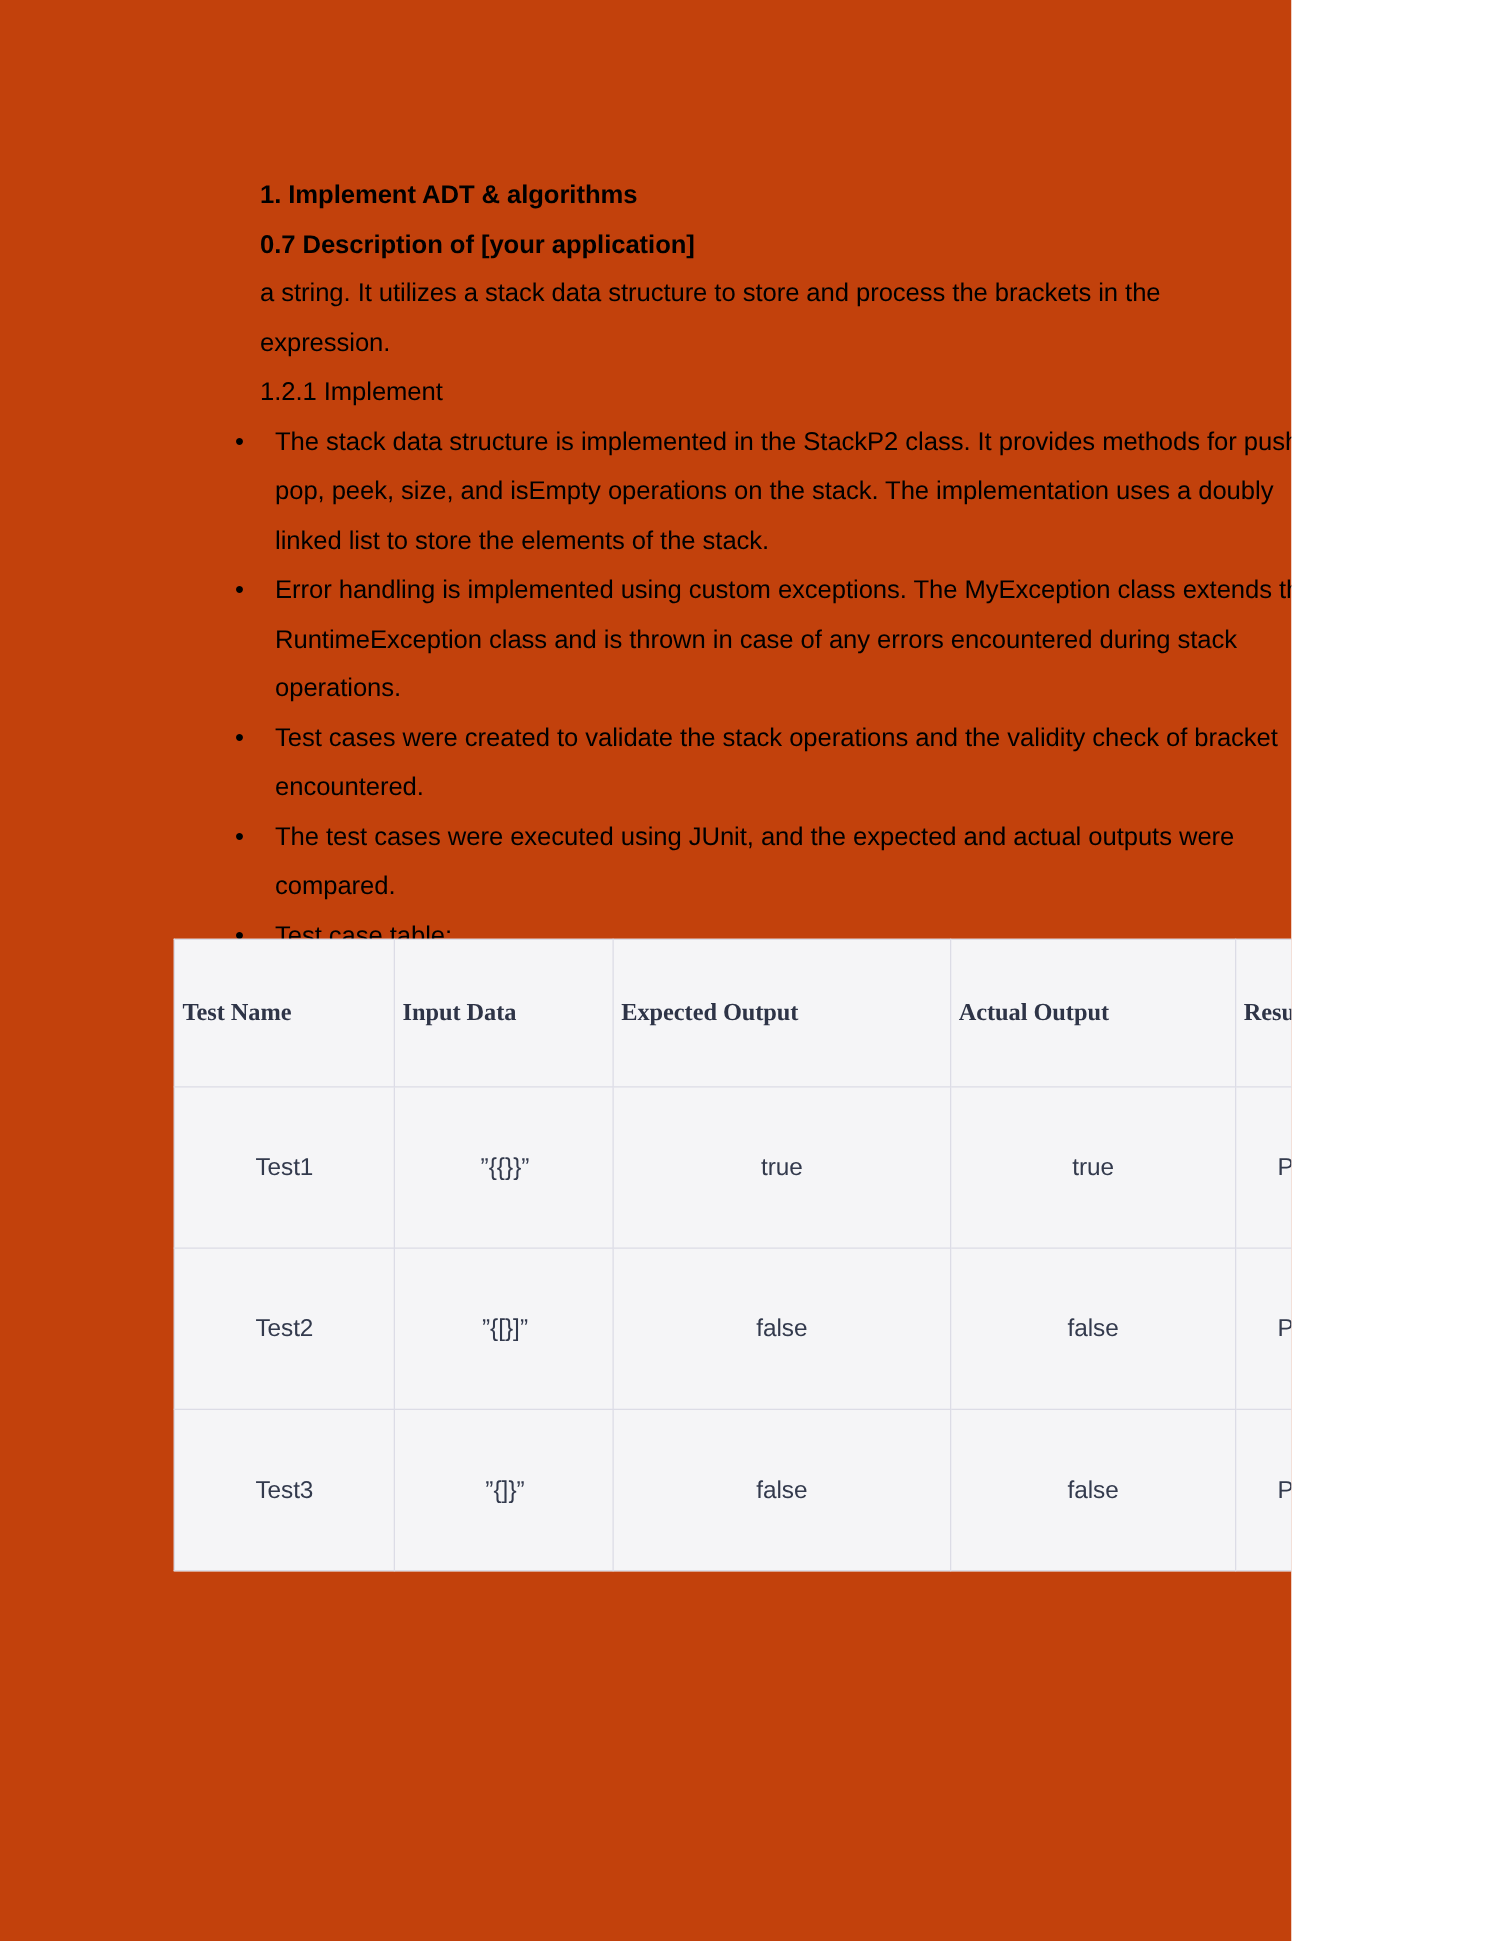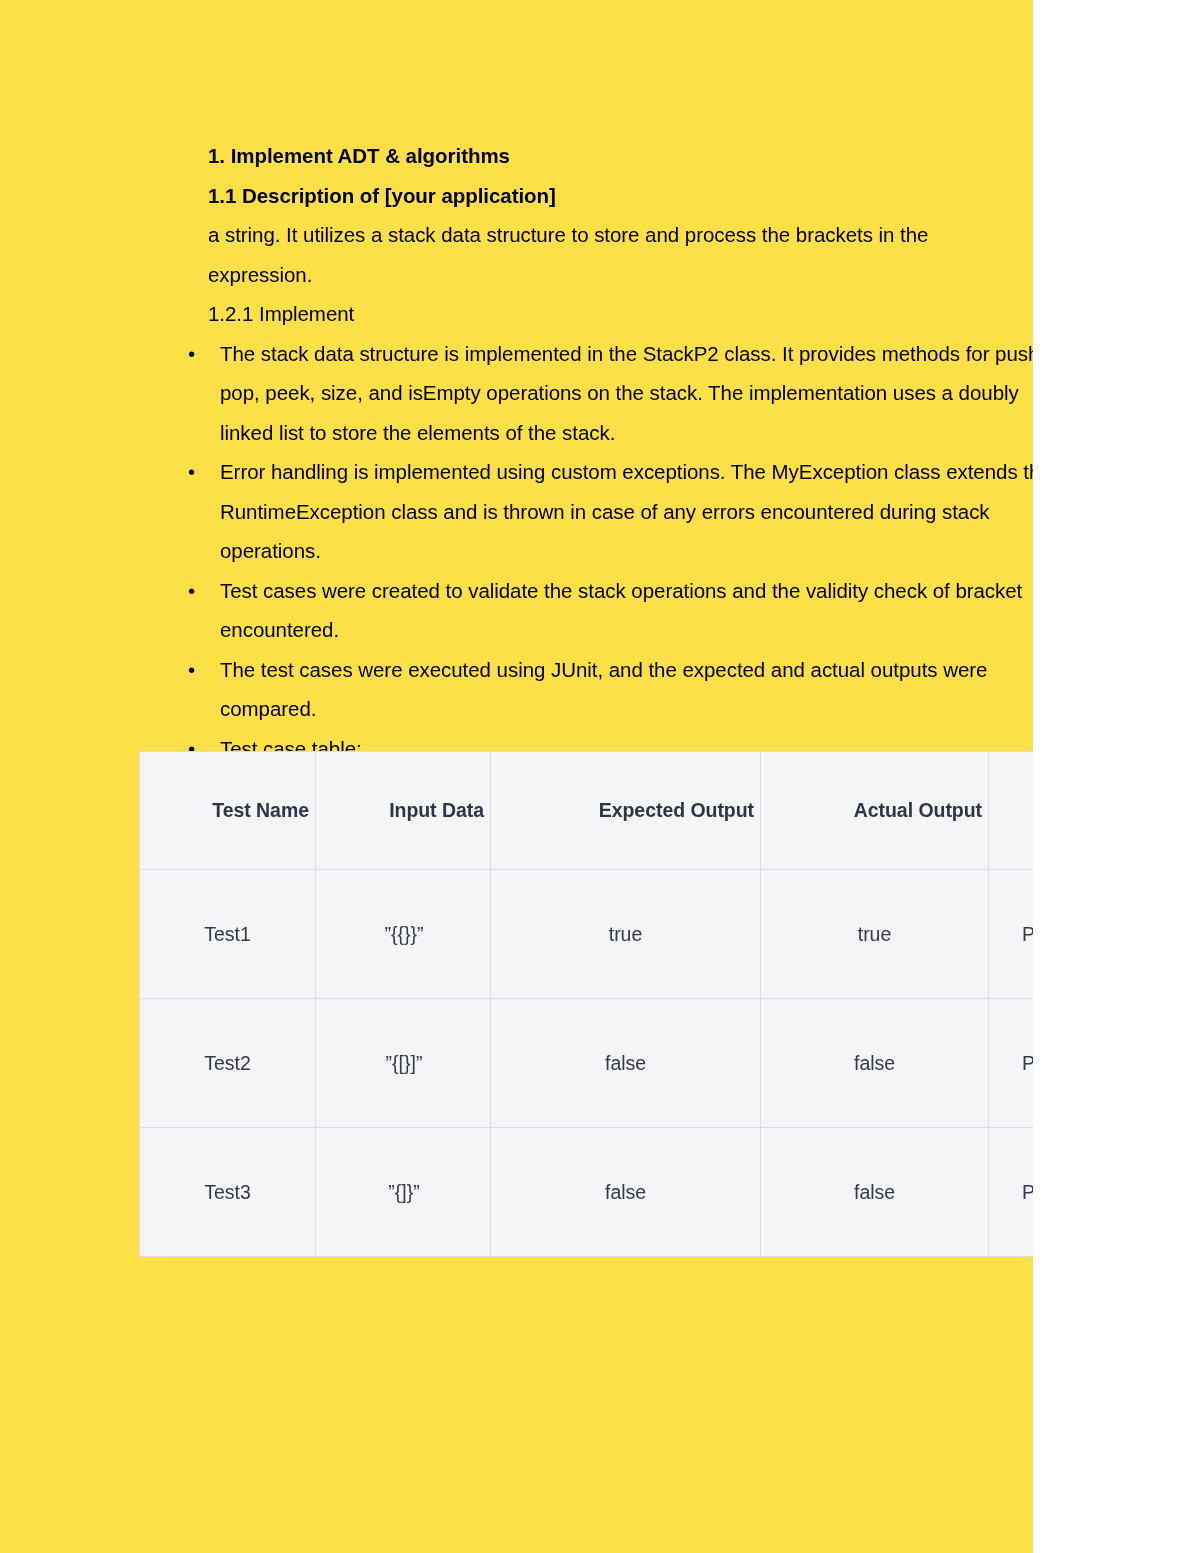--- a/index.html
+++ b/index.html
@@ -13,21 +13,21 @@
     height: 1553px;
     font-family: "Liberation Sans", sans-serif;
     color: #000000;
     -webkit-font-smoothing: antialiased;
   }
 
   .page {
     position: relative;
     width: 1033px;
     height: 1553px;
-    background: #fde047;
+    background: #c2410c;
     overflow: hidden;
   }
 
   
   .doc-body {
     position: absolute;
     left: 208px;
     top: 136px;
     width: 862px;
   }
@@ -95,24 +95,25 @@
     border: 1px solid #dcdce6;
     background: #f5f5f7;
     color: #3a3f55;
     font-size: 19.5px;
     vertical-align: middle;
     letter-spacing: -0.05px;
   }
 
   table.test-table thead th {
     height: 117px;
-    text-align: right;
+    text-align: left;
     font-weight: bold;
     padding: 0 6px;
     color: #2e3447;
+    font-family: Liberation Serif, serif;
   }
 
   table.test-table tbody td {
     height: 128px;
     text-align: center;
     font-weight: normal;
     padding: 0 4px 0 4px;
     color: #333a4d;
   }
   table.test-table tbody td.cell-input {
@@ -121,21 +122,21 @@
   }
 </style>
 </head>
 <body>
 
 <div class="page">
 
   <div class="doc-body">
 
     <p class="para bold">1. Implement ADT &amp; algorithms</p>
-    <p class="para bold">1.1 Description of [your application]</p>
+    <p class="para bold">0.7 Description of [your application]</p>
     <p class="para">a string. It utilizes a stack data structure to store and process the brackets in the</p>
     <p class="para">expression.</p>
     <p class="para">1.2.1 Implement</p>
 
     <ul class="bullet-list">
       <li class="bullet-item">
         <span class="bullet-marker">•</span>
         <span class="bullet-text">The stack data structure is implemented in the StackP2 class. It provides methods for push, pop, peek, size, and isEmpty operations on the stack. The implementation uses a doubly linked list to store the elements of the stack.</span>
       </li>
       <li class="bullet-item">

